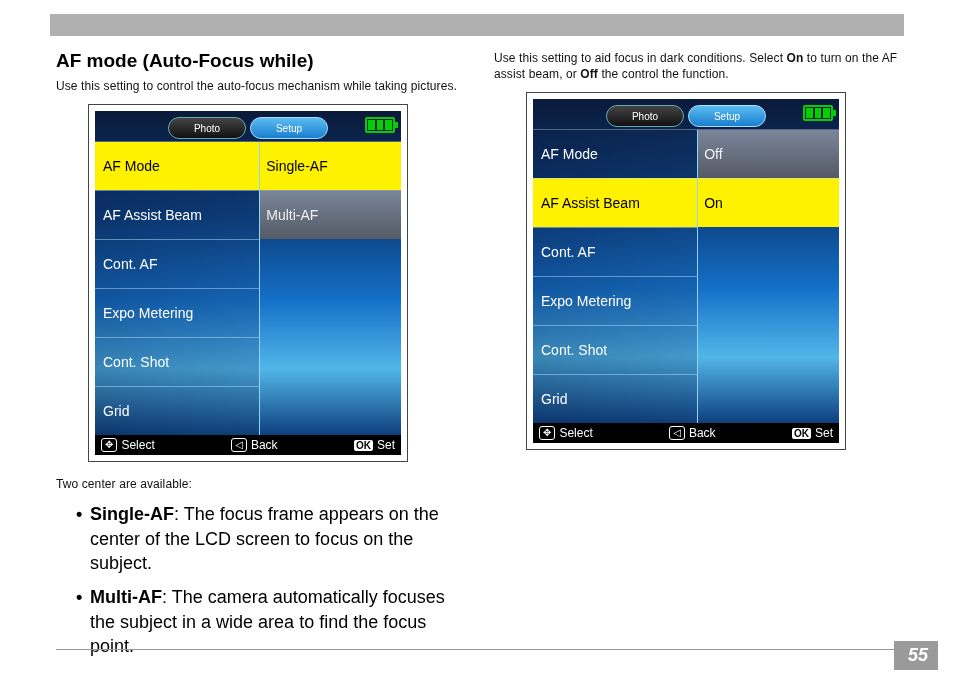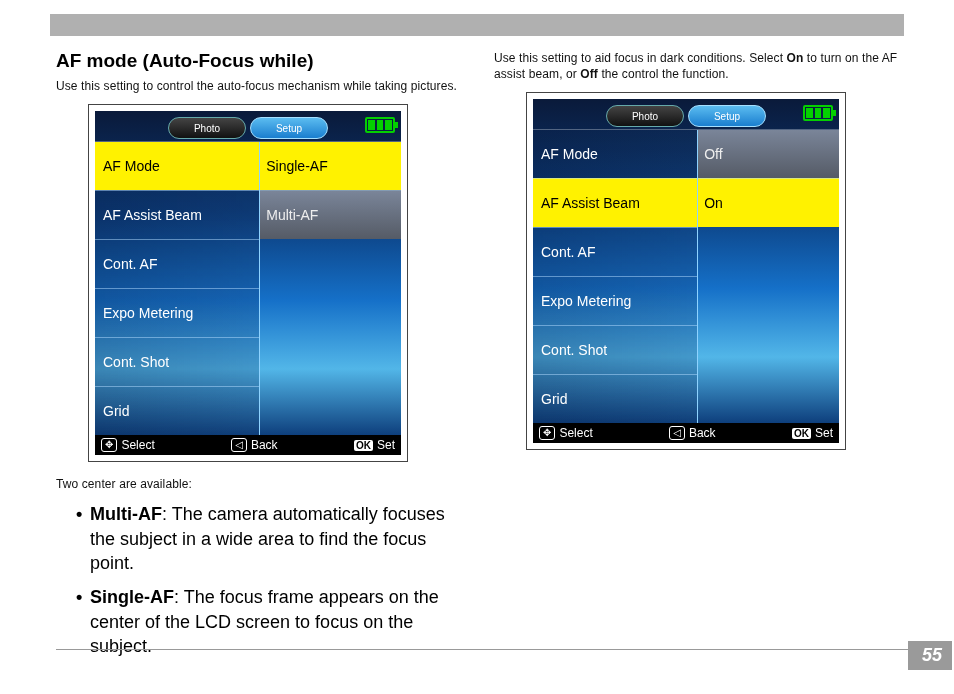--- a/index.html
+++ b/index.html
@@ -170,21 +170,21 @@
     padding: 0 3px;
     line-height: 12px;
   }
   .lcd-footer .ok {
     background: #fff; color: #000; font-weight: 700;
     border-radius: 2px; padding: 0 2px; font-size: 10px;
   }
 
   .page-num-tab {
     position: absolute;
-    bottom: 24px; right: 2px;
+    bottom: 24px; right: 16px;
     background: #9a9a9a;
     color: #fff;
     font-style: italic;
     font-weight: 700;
     font-size: 18px;
     padding: 4px 10px 4px 14px;
     font-family: "Segoe UI", Arial, sans-serif;
   }
   .bottom-line {
     position: absolute;
@@ -241,22 +241,22 @@
             <span class="fitem">
                 <span class="ok">OK</span>
                 <span>Set</span>
               </span>
           </div>
         </div>
       </div>
 
       <p class="body-text">Two center are available:</p>
       <ul class="bullets">
+        <li><b>Single-AF</b><span>: The focus frame appears on the center of the LCD screen to focus on the subject.</span></li>
         <li><b>Multi-AF</b><span>: The camera automatically focuses the subject in a wide area to find the focus point.</span></li>
-        <li><b>Single-AF</b><span>: The focus frame appears on the center of the LCD screen to focus on the subject.</span></li>
       </ul>
     </div>
 
     <div class="col">
       <p class="body-text">
         <span>Use this setting to aid focus in dark condi­tions. Select </span><b>On</b><span> to turn on the AF assist beam, or </span><b>Off</b><span> the control the function.</span>
       </p>
 
       <div class="lcd-wrap">
         <div class="lcd">

